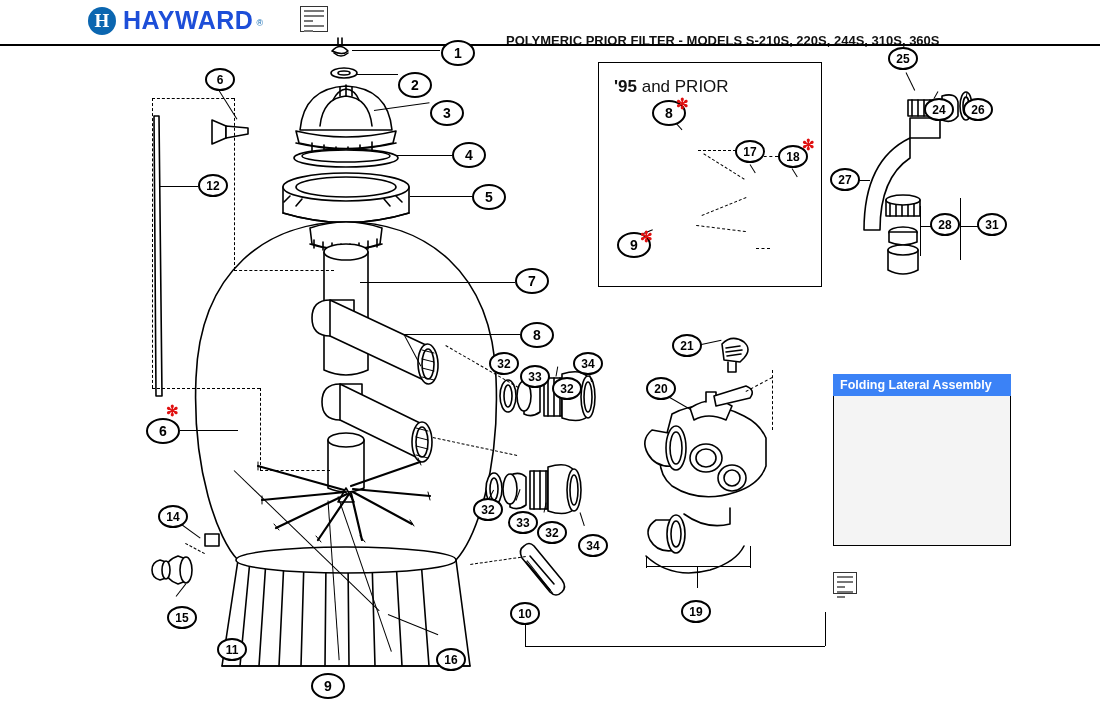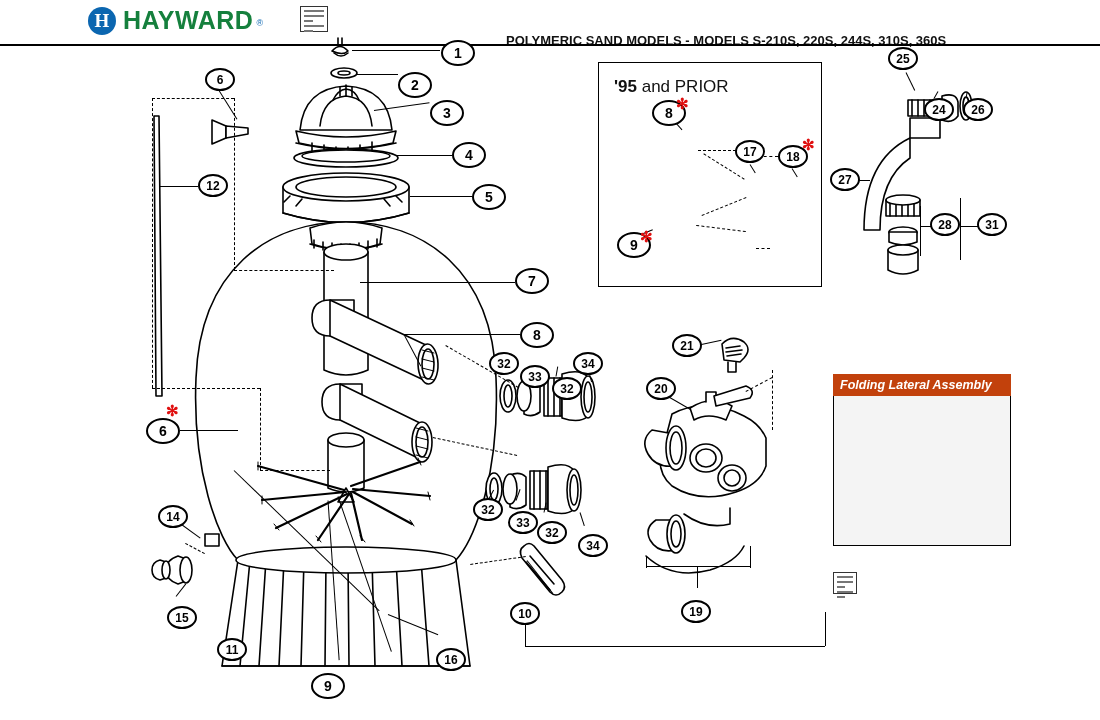--- a/index.html
+++ b/index.html
@@ -45,21 +45,21 @@
     font-size: 19px;
     display: flex;
     align-items: center;
     justify-content: center;
     font-family: "Liberation Serif", serif;
   }
   .logo-text {
     font-size: 25px;
     font-weight: bold;
     letter-spacing: 0.5px;
-    color: #15803d;
+    color: #1d4ed8;
     font-family: "Liberation Sans", sans-serif;
   }
   .logo-reg {
     font-size: 9px;
     color: #0b66b0;
     align-self: flex-start;
     margin-top: 12px;
     margin-left: -4px;
   }
   .note-icon {
@@ -181,24 +181,23 @@
     height: 172px;
     z-index: 1;
     background: #f4f4f4;
   }
   .fold-header {
     position: absolute;
     left: 833px;
     top: 374px;
     width: 178px;
     height: 22px;
-    background: #c2410c;
+    background: #3b82f6;
     color: #fff;
     font-size: 12.5px;
-    font-style: italic;
     font-weight: bold;
     display: flex;
     align-items: center;
     padding-left: 7px;
     box-sizing: border-box;
     z-index: 5;
   }
   .verify-icon {
     position: absolute;
     left: 833px;
@@ -257,21 +256,21 @@
     <div class="logo-reg">®</div>
   </div>
 
   <div class="note-icon">
     <i></i>
       <i></i>
       <i class="short"></i>
       <i></i>
       <i class="short"></i>
   </div>
-  <div class="model-line">POLYMERIC SAND MODELS - MODELS S-210S, 220S, 244S, 310S, 360S</div>
+  <div class="model-line">POLYMERIC PRIOR FILTER - MODELS S-210S, 220S, 244S, 310S, 360S</div>
   <div class="header-rule"></div>
 
   <svg class="art" viewBox="0 0 1100 720">
     <g fill="none" stroke="#000" stroke-width="1.6" stroke-linejoin="round" stroke-linecap="round">
 
       <path d="M332 51 q8 -9 16 0 q-5 5 -16 0z" fill="#fff"></path>
       <path d="M338 44 l0 -6 m4 6 l0 -6"></path>
       <path d="M334 53 q7 6 14 0"></path>
 
       <ellipse cx="344" cy="73" rx="13" ry="5" fill="#fff"></ellipse>

